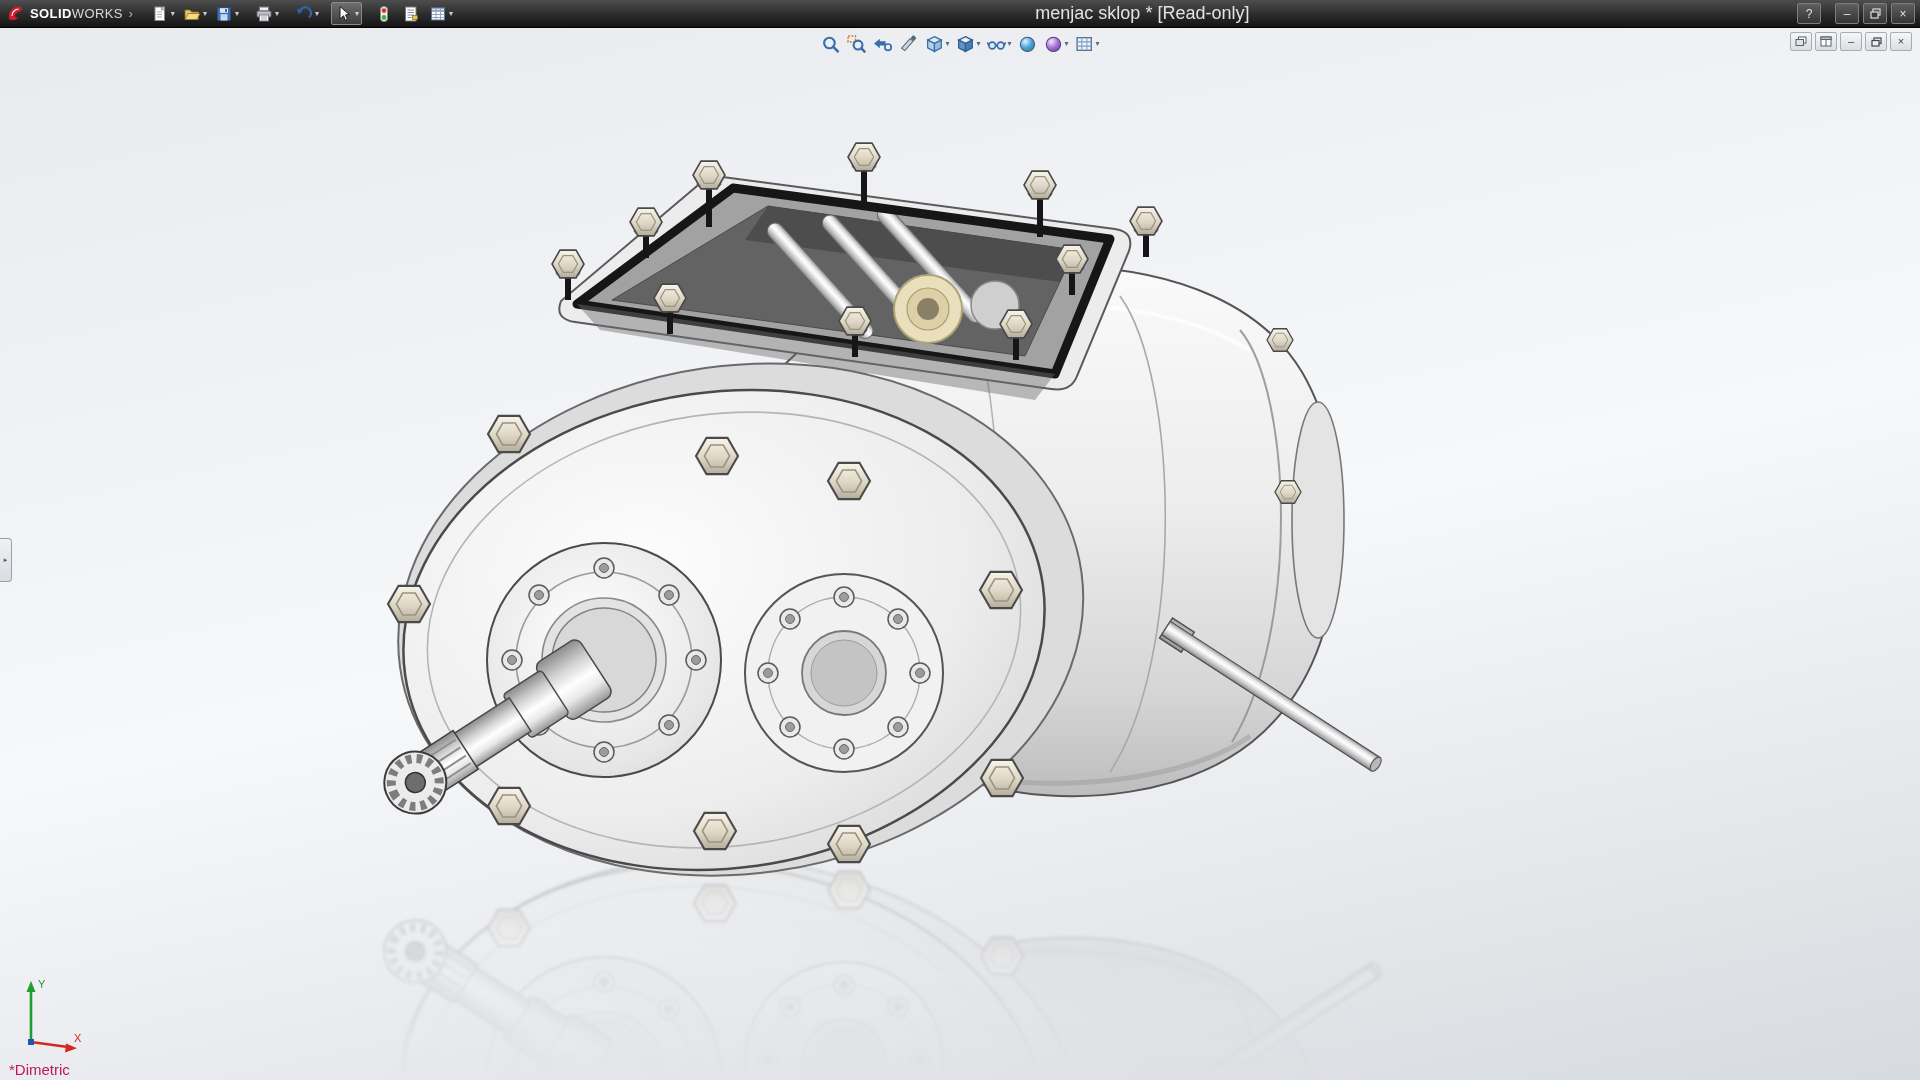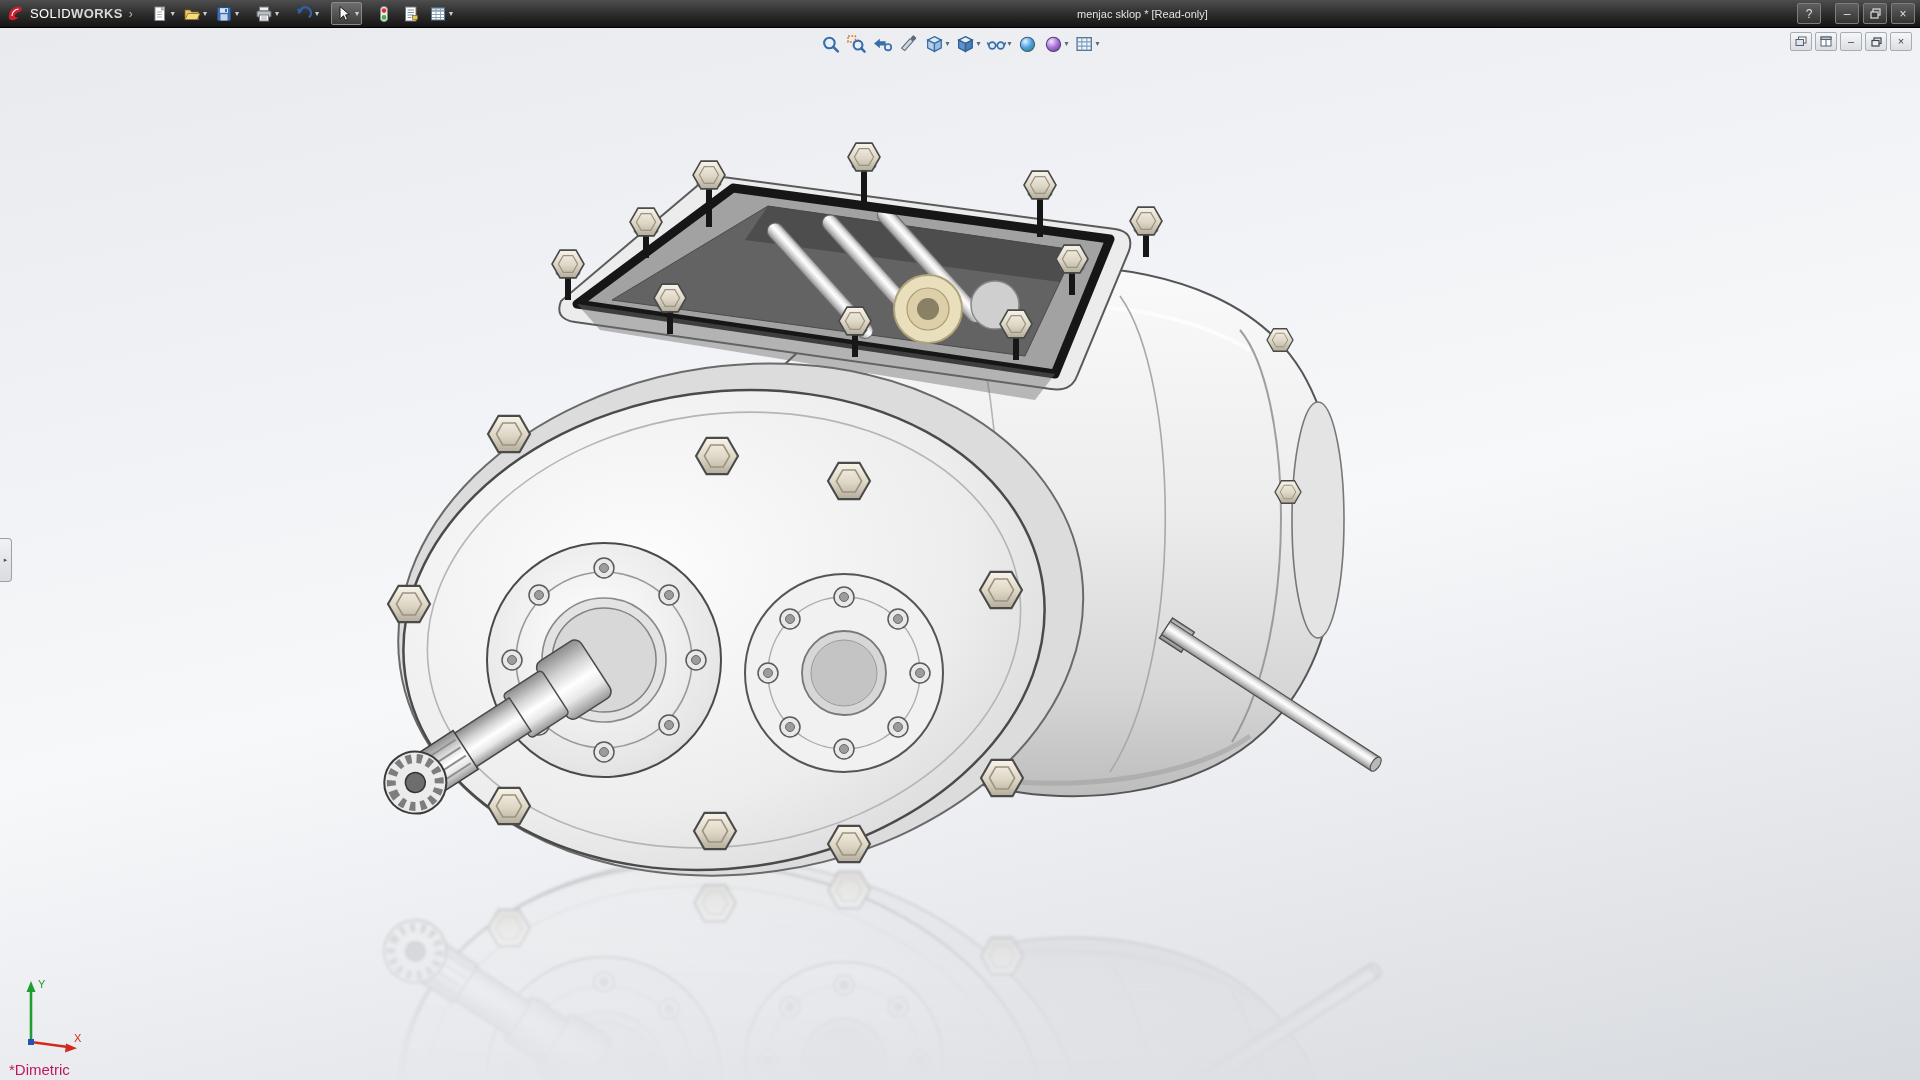--- a/index.html
+++ b/index.html
@@ -5,32 +5,32 @@
   html,body{margin:0;padding:0;width:1920px;height:1080px;overflow:hidden;
     font-family:"Liberation Sans",sans-serif;background:#9aa0a6;}
   .app{position:absolute;inset:0;width:1920px;height:1080px;background:#fff;}
 
   
   .titlebar{position:absolute;top:0;left:0;right:0;height:27px;z-index:20;
     background:linear-gradient(#4e4e4e,#2b2b2b 55%,#141414);
     border-bottom:1px solid #000;display:flex;align-items:center;}
   .brand{display:flex;align-items:center;gap:5px;padding:0 4px 0 6px;}
   .brand-text{color:#fff;font-size:13px;letter-spacing:.4px;white-space:nowrap;}
-  .brand-text .solid{font-weight:normal;color:#ffffff;}
-  .brand-text .works{font-weight:bold;color:#d8d8d8;}
+  .brand-text .solid{font-weight:bold;color:#ffffff;}
+  .brand-text .works{font-weight:normal;color:#d8d8d8;}
   .menu-arrow{color:#b5b5b5;font-size:12px;margin:0 8px 0 2px;cursor:pointer;}
   .tb{display:flex;align-items:center;gap:1px;margin-left:6px;}
   .tbtn{height:23px;display:flex;align-items:center;padding:0 2px;border:1px solid transparent;
     border-radius:2px;background:transparent;cursor:pointer;}
   .tbtn svg{display:block;}
   .tbtn.sel{border:1px solid #8a8a8a;background:linear-gradient(#6e6e6e,#3c3c3c);}
   .caret{color:#cfcfcf;font-size:8px;margin-left:1px;line-height:1;}
   .tb-gap{width:7px;}
   .title{position:absolute;left:59.5%;transform:translateX(-50%);
-    color:#e2e2e2;font-size:11px;white-space:nowrap;}
+    color:#e2e2e2;font-size:18px;white-space:nowrap;}
   .win-controls{position:absolute;right:5px;top:3px;display:flex;gap:4px;align-items:center;}
   .wbtn{width:22px;height:19px;display:flex;align-items:center;justify-content:center;
     background:linear-gradient(#5f5f5f,#343434);border:1px solid #7d7d7d;border-radius:2px;
     color:#e0e0e0;font-size:12px;line-height:1;cursor:pointer;}
   .wbtn.help{margin-right:10px;}
 
   
   .viewport{position:absolute;top:28px;left:0;right:0;bottom:0;
     background:linear-gradient(168deg,var(--bg_top,#e8eaee) 0%,#f1f2f5 30%,
       var(--bg_mid,#f7f8fa) 52%,#e6e8ec 78%,var(--bg_bot,#d7dade) 100%);}

